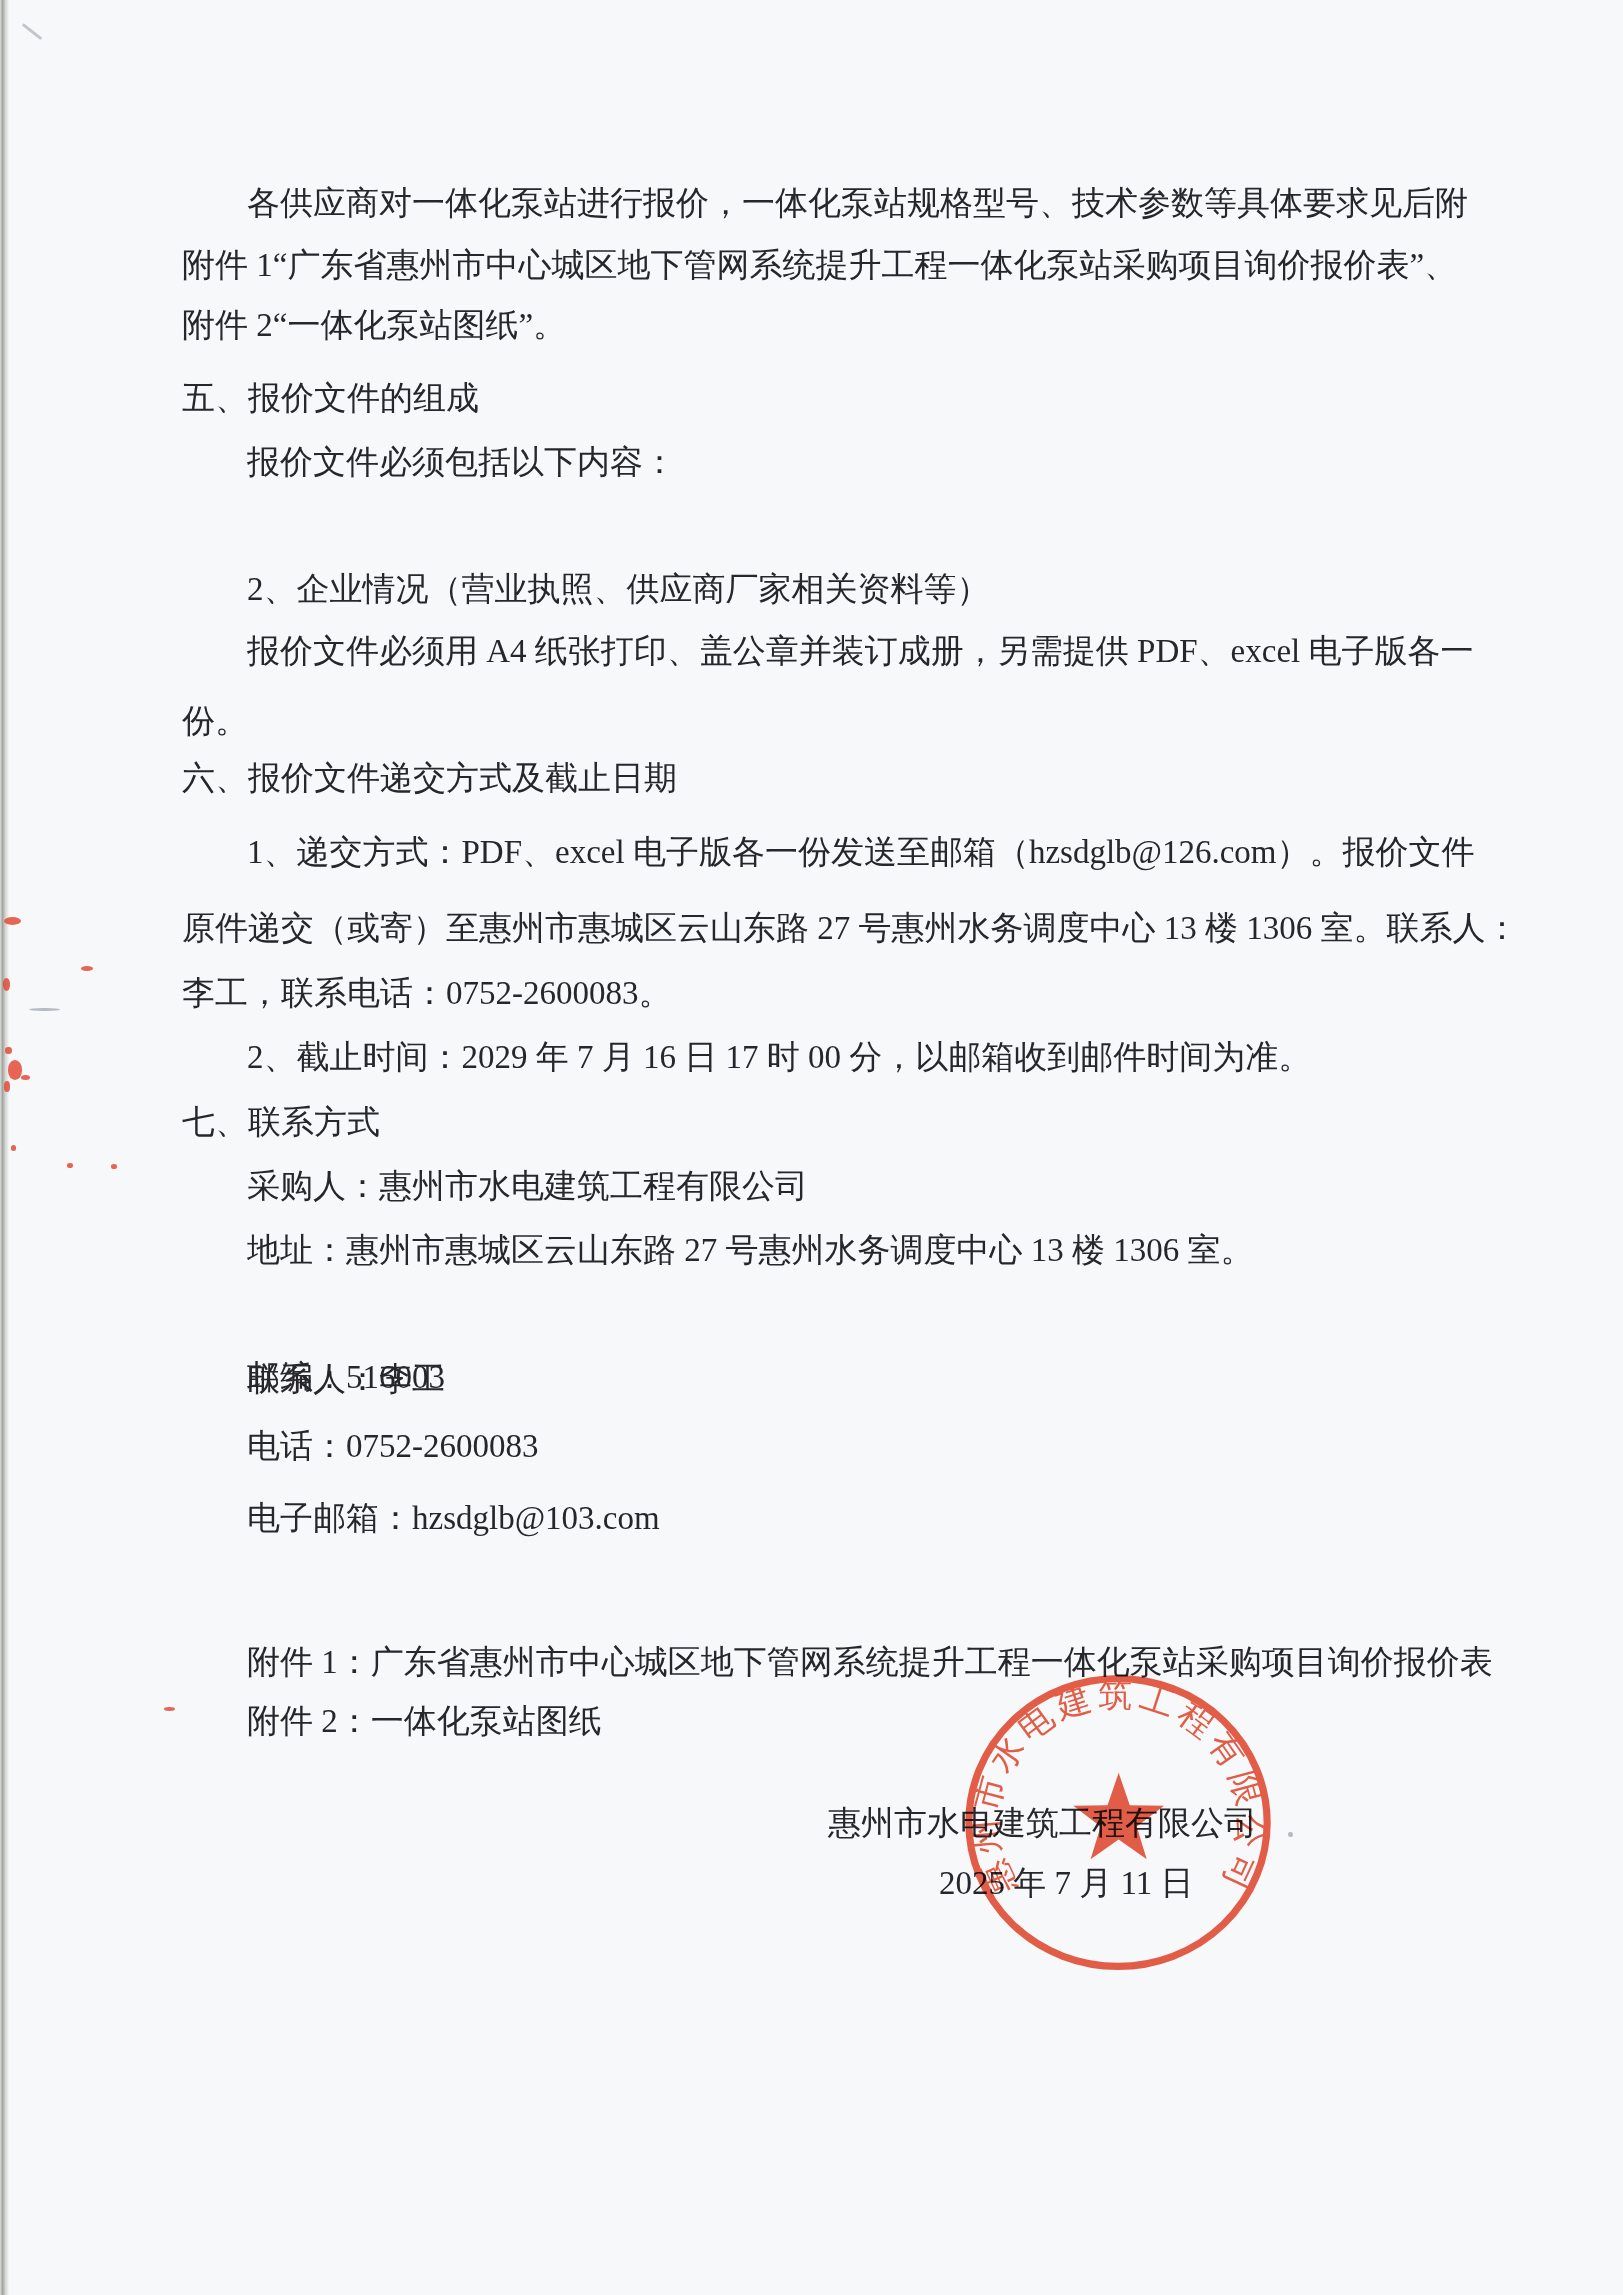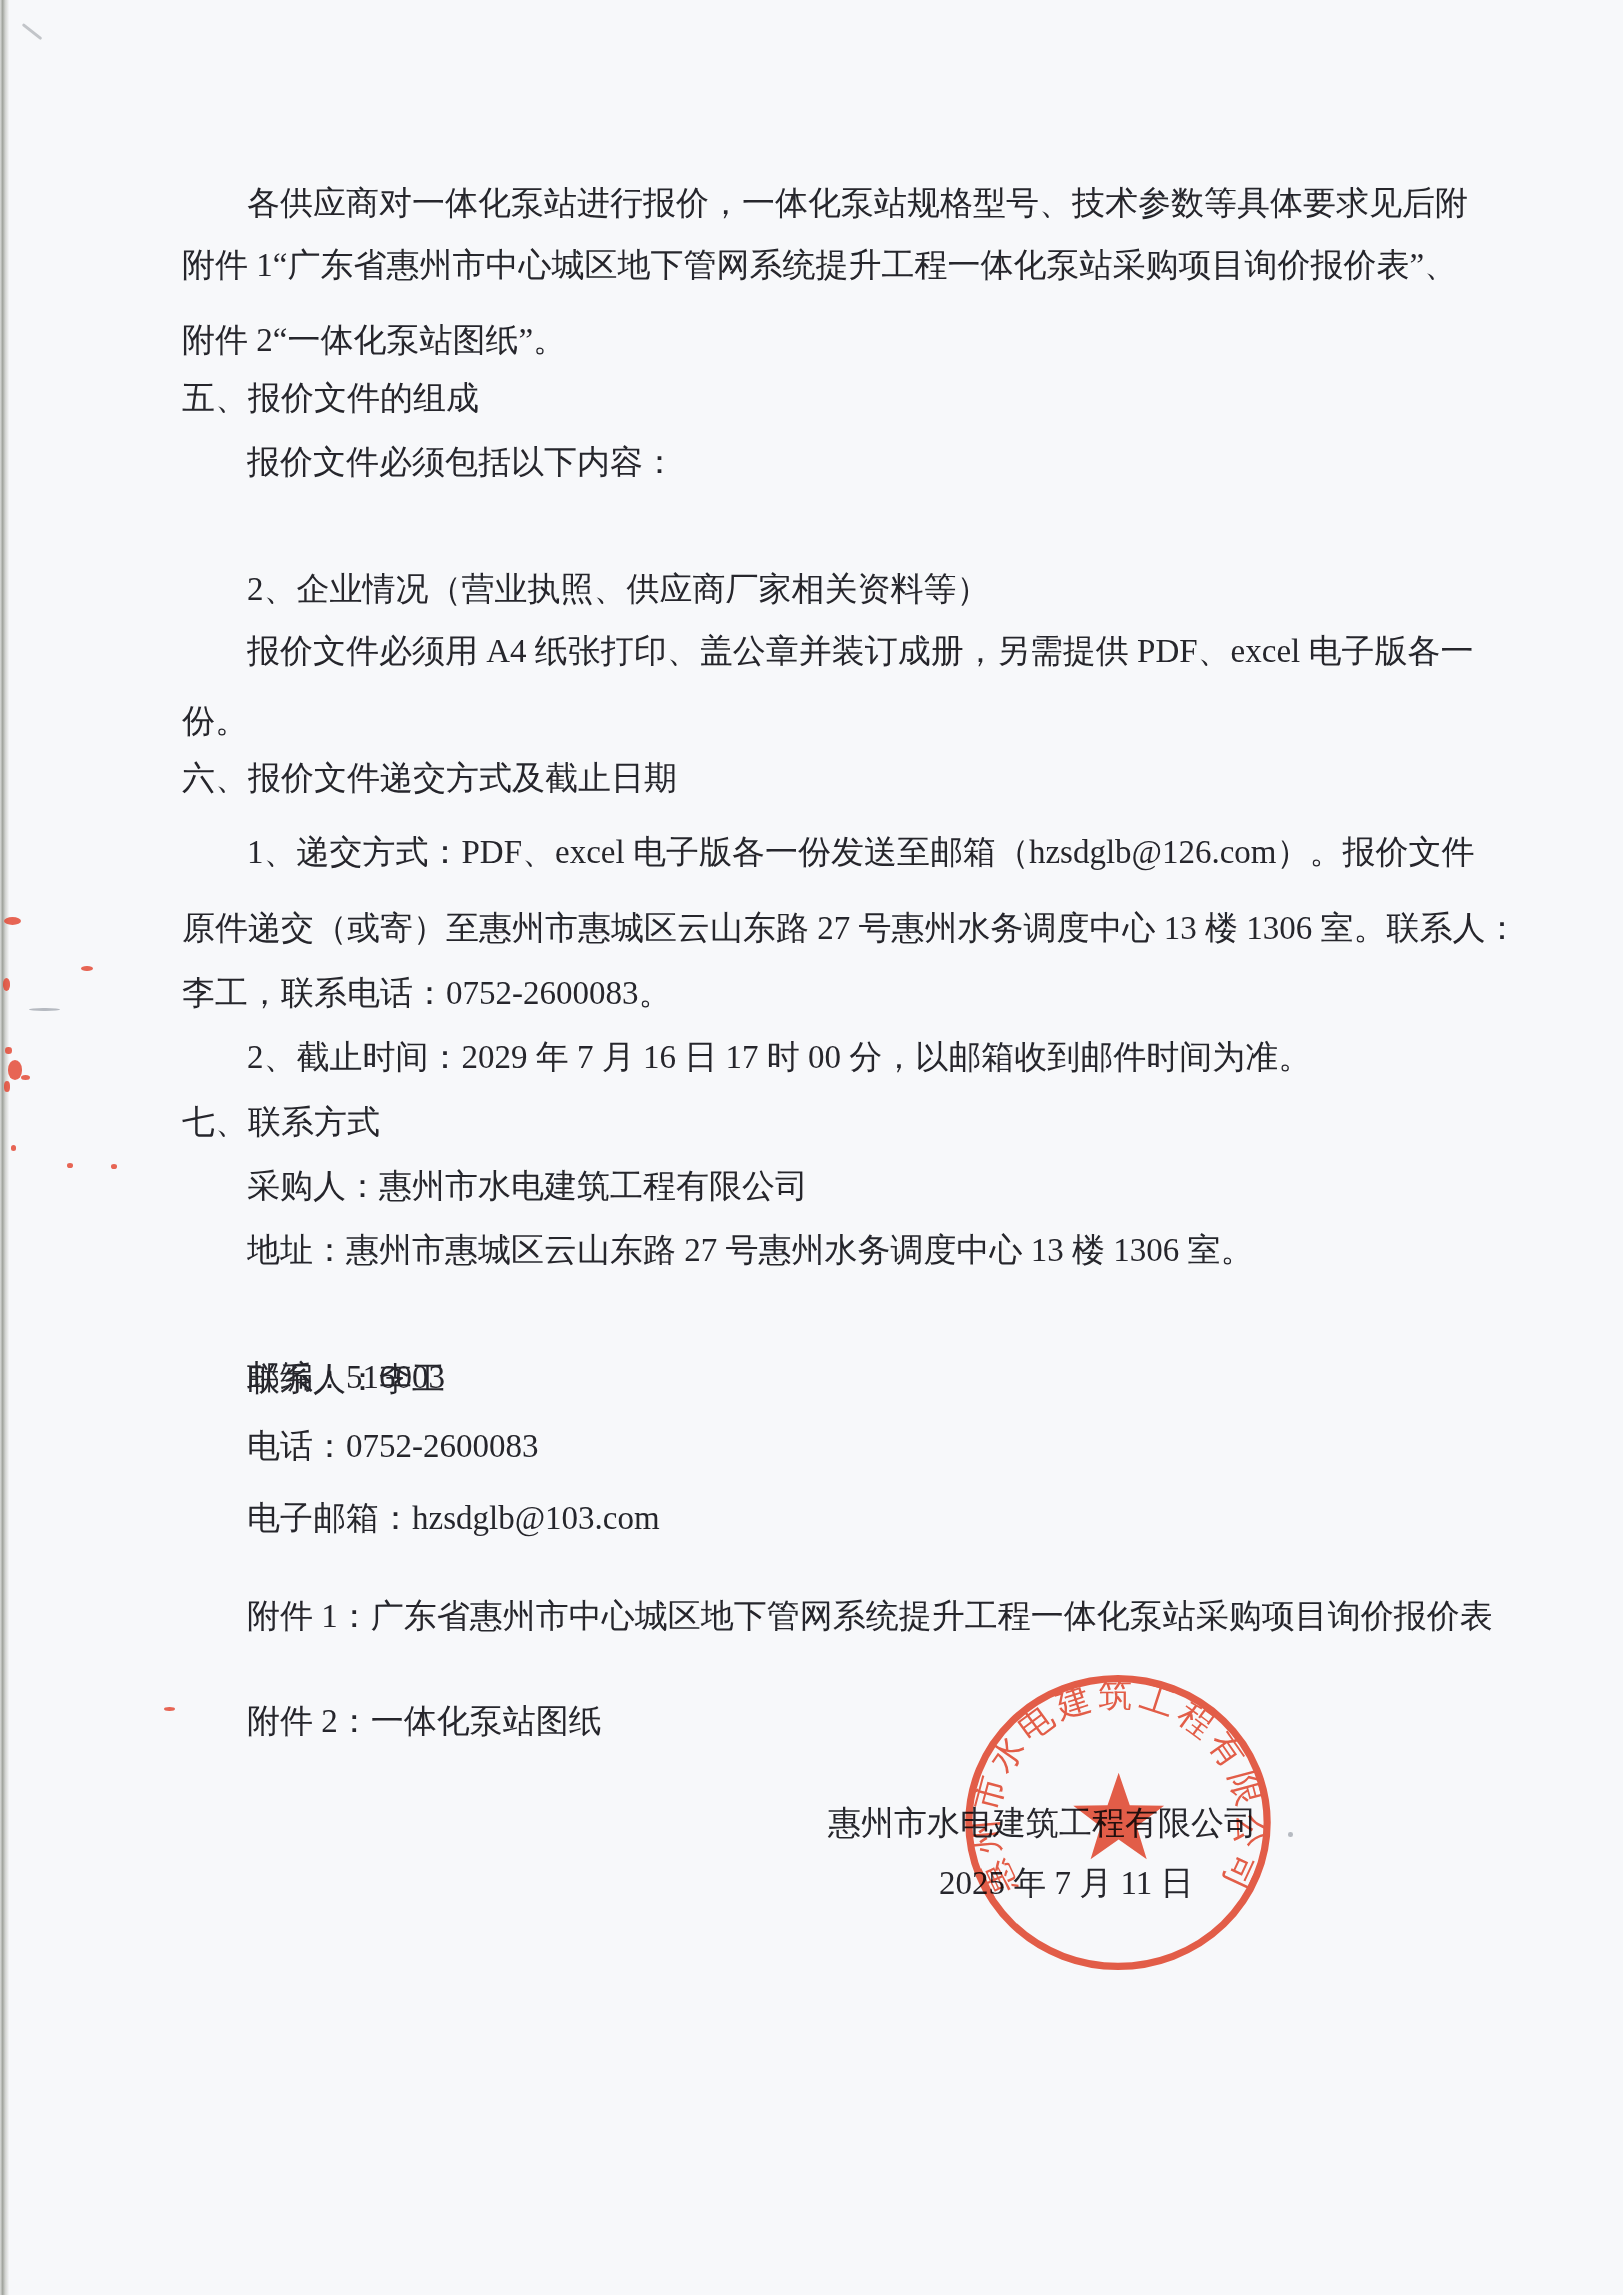--- a/index.html
+++ b/index.html
@@ -56,39 +56,39 @@
 </head>
 <body>
 
 <div class="page">
 
   <div class="scan-edge"></div>
   <div class="corner-mark"></div>
 
   <div class="line indent" style="top:183px">各供应商对一体化泵站进行报价，一体化泵站规格型号、技术参数等具体要求见后附</div>
   <div class="line" style="top:245px">附件 1“广东省惠州市中心城区地下管网系统提升工程一体化泵站采购项目询价报价表”、</div>
-  <div class="line" style="top:320px">附件 2“一体化泵站图纸”。</div>
+  <div class="line" style="top:305px">附件 2“一体化泵站图纸”。</div>
   <div class="line" style="top:378px">五、报价文件的组成</div>
   <div class="line indent" style="top:442px">报价文件必须包括以下内容：</div>
   <div class="line indent" style="top:569px">2、企业情况（营业执照、供应商厂家相关资料等）</div>
   <div class="line indent" style="top:631px">报价文件必须用 A4 纸张打印、盖公章并装订成册，另需提供 PDF、excel 电子版各一</div>
   <div class="line" style="top:701px">份。</div>
   <div class="line" style="top:758px">六、报价文件递交方式及截止日期</div>
   <div class="line indent" style="top:832px">1、递交方式：PDF、excel 电子版各一份发送至邮箱（hzsdglb@126.com）。报价文件</div>
   <div class="line" style="top:908px">原件递交（或寄）至惠州市惠城区云山东路 27 号惠州水务调度中心 13 楼 1306 室。联系人：</div>
   <div class="line" style="top:973px">李工，联系电话：0752-2600083。</div>
   <div class="line indent" style="top:1037px">2、截止时间：2029 年 7 月 16 日 17 时 00 分，以邮箱收到邮件时间为准。</div>
   <div class="line" style="top:1102px">七、联系方式</div>
   <div class="line indent" style="top:1166px">采购人：惠州市水电建筑工程有限公司</div>
   <div class="line indent" style="top:1230px">地址：惠州市惠城区云山东路 27 号惠州水务调度中心 13 楼 1306 室。</div>
   <div class="line indent" style="top:1357px">邮编：516003</div>
   <div class="line indent" style="top:1359px">联系人：李工</div>
   <div class="line indent" style="top:1426px">电话：0752-2600083</div>
   <div class="line indent" style="top:1498px">电子邮箱：hzsdglb@103.com</div>
-  <div class="line indent" style="top:1596px">附件 1：广东省惠州市中心城区地下管网系统提升工程一体化泵站采购项目询价报价表</div>
+  <div class="line indent" style="top:1642px">附件 1：广东省惠州市中心城区地下管网系统提升工程一体化泵站采购项目询价报价表</div>
   <div class="line indent" style="top:1701px">附件 2：一体化泵站图纸</div>
 
   <div class="sig" style="left:828px;top:1804px;">惠州市水电建筑工程有限公司</div>
   <div class="sig" style="left:925px;top:1864px;margin-left:14px;">2025 年 7 月 11 日</div>
 
   <svg class="stamp" viewBox="0 0 470 454" xmlns="http://www.w3.org/2000/svg">
     <g opacity="0.88">
       <ellipse cx="235" cy="227" rx="228" ry="220" fill="none" stroke="#e84a30" stroke-width="11"></ellipse>
       <path id="sealArc" d="M 89 337 A 185 178 0 1 1 381 337" fill="none"></path>
       <text fill="#e84a30" font-size="52" letter-spacing="8" font-family="Liberation Serif, DejaVu Serif, serif">

